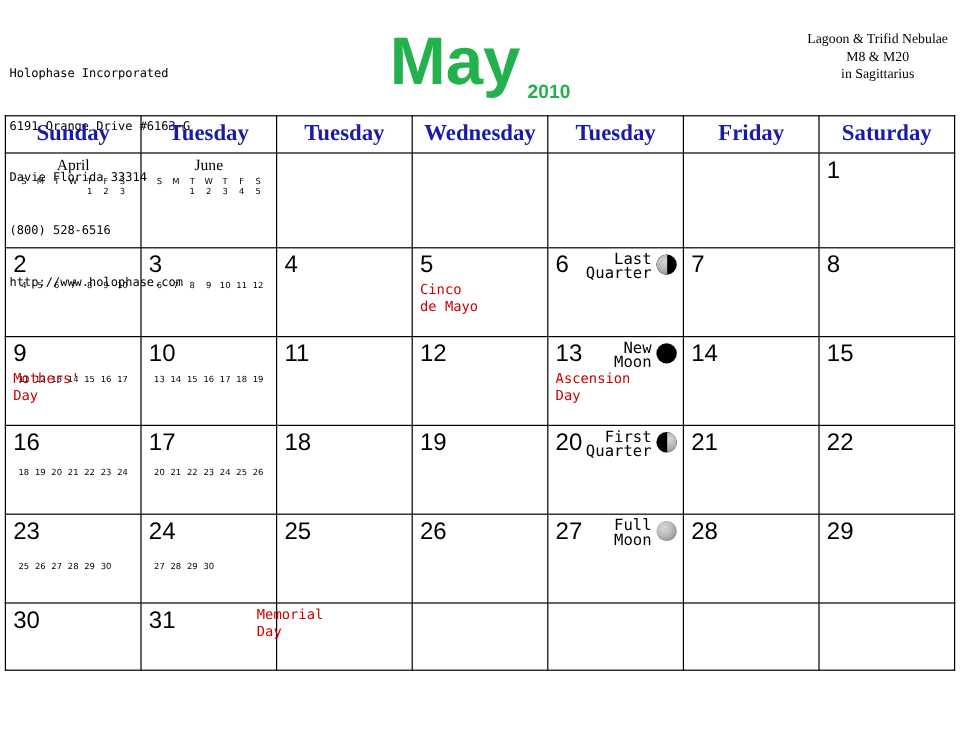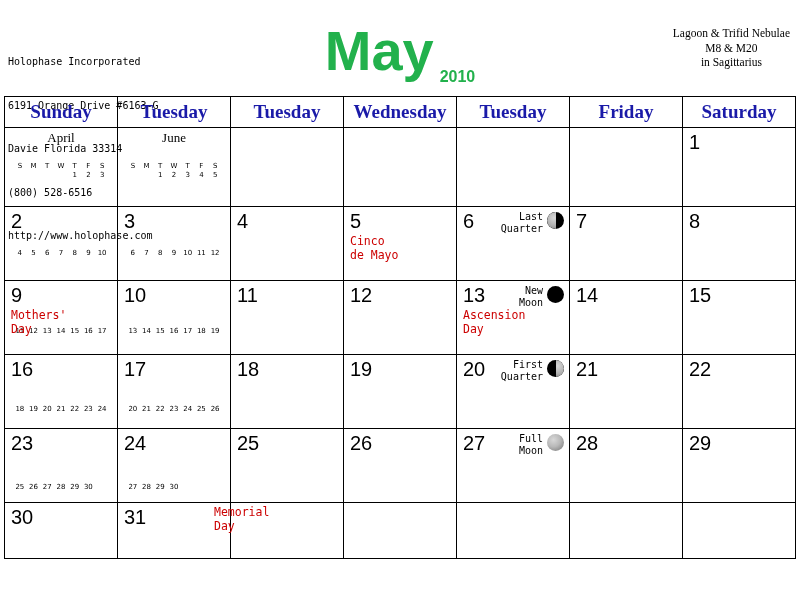--- a/index.html
+++ b/index.html
@@ -122,21 +122,21 @@
     color: #cc0000;
     white-space: pre-line;
   }
   .event.indent { left: 48px; top: 2px; margin-left: 48px; }
 
   .moon-label {
     position: absolute;
     right: 26px;
     top: 4px;
     font-family: "DejaVu Sans Mono", monospace;
-    font-size: 10px;
+    font-size: 13px;
     line-height: 12px;
     color: #000;
     text-align: right;
     white-space: pre-line;
   }
   .moon {
     position: absolute;
     right: 5px;
     top: 5px;
     width: 17px;
@@ -182,21 +182,21 @@
     left: 8px;
     top: 2px;
     width: 96px;
     font-family: "DejaVu Sans", sans-serif;
   }
   .mini .mini-title {
     text-align: center;
     font-family: "Liberation Serif", serif;
     font-size: 13px;
     color: #000;
-    margin-bottom: 16px;
+    margin-bottom: 1px;
   }
   .mini table {
     border-collapse: collapse;
     width: 96px;
     table-layout: fixed;
   }
   .mini td, .mini th {
     border: 0;
     font-size: 7px;
     line-height: 9px;

